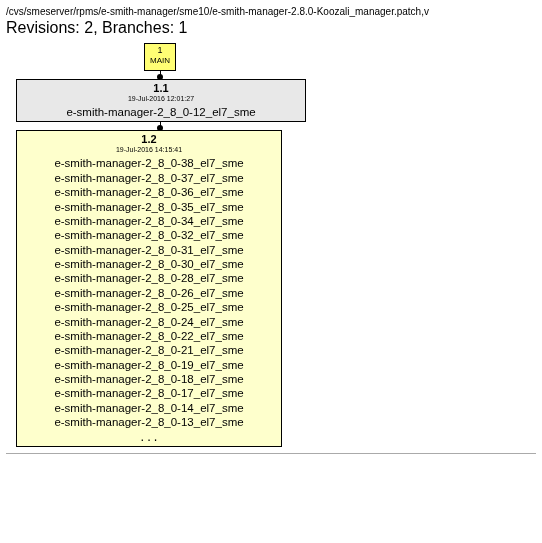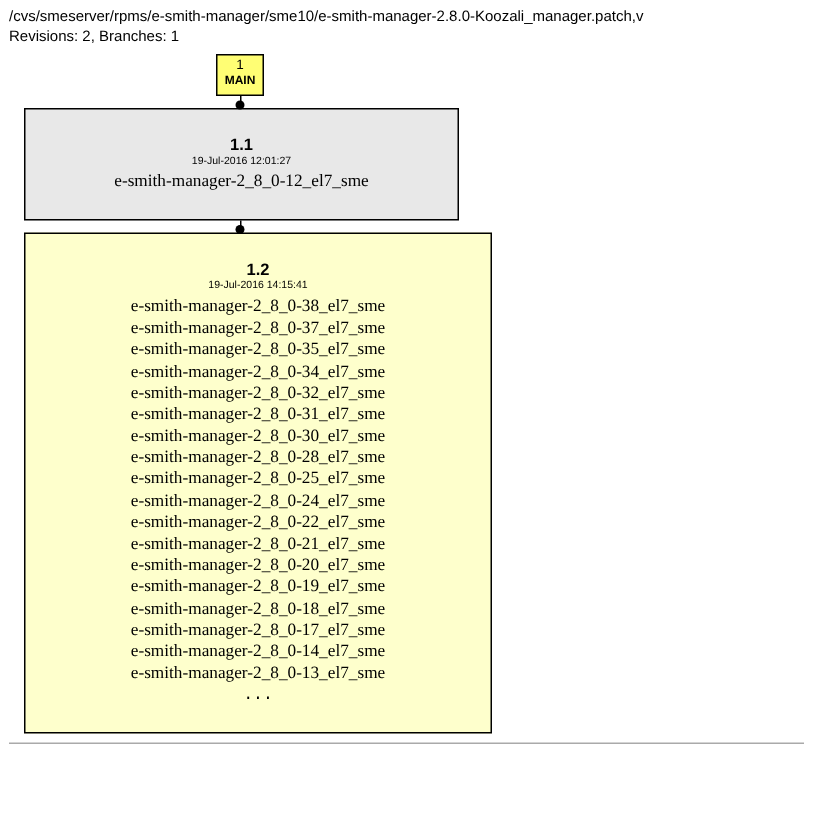--- a/index.html
+++ b/index.html
@@ -11,21 +11,21 @@
     box-sizing: border-box;
     font-size: 11px;
     color: #000;
   }
   .header-path {
     font-size: 10px;
     margin-bottom: 2px;
     white-space: nowrap;
   }
   .subheader {
-    font-size: 10px;
+    font-size: 16px;
     margin-bottom: 6px;
   }
   .diagram {
     position: relative;
     margin-left: 8px;
   }
   .branch-box {
     width: 32px;
     height: 28px;
     border: 1px solid #000;
@@ -36,21 +36,21 @@
     position: relative;
     margin-left: 130px;
     margin-bottom: 0;
   }
   .branch-num {
     font-size: 9px;
     line-height: 1;
   }
   .branch-label {
     font-size: 8px;
-    font-weight: bold;
+    font-weight: normal;
     line-height: 1;
     margin-top: 2px;
   }
   .connector {
     width: 1px;
     height: 6px;
     background: #000;
     margin-left: 146px;
     position: relative;
   }
@@ -60,47 +60,47 @@
     bottom: -3px;
     left: -3px;
     width: 6px;
     height: 6px;
     background: #000;
     border-radius: 50%;
   }
   .rev-box {
     border: 1px solid #000;
     box-sizing: border-box;
-    padding: 18px 8px;
+    padding: 2px 8px;
     margin-top: 2px;
     width: fit-content;
     text-align: center;
   }
   .rev-box.grey {
     background: #e8e8e8;
     width: 290px;
     margin-left: 2px;
   }
   .rev-box.yellow {
     background: #feffcc;
-    width: 312px;
+    width: 266px;
     margin-left: 2px;
     text-align: center;
   }
   .rev-ver {
     font-weight: bold;
     font-size: 11px;
     margin-bottom: 1px;
   }
   .rev-date {
     font-size: 7px;
     margin-bottom: 3px;
   }
   .rev-tag {
-    font-family: Liberation Serif, serif;
+    font-family: Liberation Sans, sans-serif;
     font-size: 11.5px;
     line-height: 1.25;
     color: #000;
   }
   .ellipsis {
     font-family: "Courier New", monospace;
     font-size: 11px;
     margin-top: 2px;
   }
   .footer-line {
@@ -132,31 +132,32 @@
   </div>
 
   <div class="connector"></div>
 
   <div class="rev-box yellow">
     <div class="rev-ver">1.2</div>
     <div class="rev-date">19-Jul-2016 14:15:41</div>
     <div id="rev2-tags">
         <div class="rev-tag">e-smith-manager-2_8_0-38_el7_sme</div>
         <div class="rev-tag">e-smith-manager-2_8_0-37_el7_sme</div>
+        <div class="rev-tag">e-smith-manager-2_8_0-36_el7_sme</div>
         <div class="rev-tag">e-smith-manager-2_8_0-35_el7_sme</div>
         <div class="rev-tag">e-smith-manager-2_8_0-34_el7_sme</div>
         <div class="rev-tag">e-smith-manager-2_8_0-32_el7_sme</div>
         <div class="rev-tag">e-smith-manager-2_8_0-31_el7_sme</div>
         <div class="rev-tag">e-smith-manager-2_8_0-30_el7_sme</div>
         <div class="rev-tag">e-smith-manager-2_8_0-28_el7_sme</div>
+        <div class="rev-tag">e-smith-manager-2_8_0-26_el7_sme</div>
         <div class="rev-tag">e-smith-manager-2_8_0-25_el7_sme</div>
         <div class="rev-tag">e-smith-manager-2_8_0-24_el7_sme</div>
         <div class="rev-tag">e-smith-manager-2_8_0-22_el7_sme</div>
         <div class="rev-tag">e-smith-manager-2_8_0-21_el7_sme</div>
-        <div class="rev-tag">e-smith-manager-2_8_0-20_el7_sme</div>
         <div class="rev-tag">e-smith-manager-2_8_0-19_el7_sme</div>
         <div class="rev-tag">e-smith-manager-2_8_0-18_el7_sme</div>
         <div class="rev-tag">e-smith-manager-2_8_0-17_el7_sme</div>
         <div class="rev-tag">e-smith-manager-2_8_0-14_el7_sme</div>
         <div class="rev-tag">e-smith-manager-2_8_0-13_el7_sme</div>
       </div>
     <div class="ellipsis">...</div>
   </div>
 
 </div>

